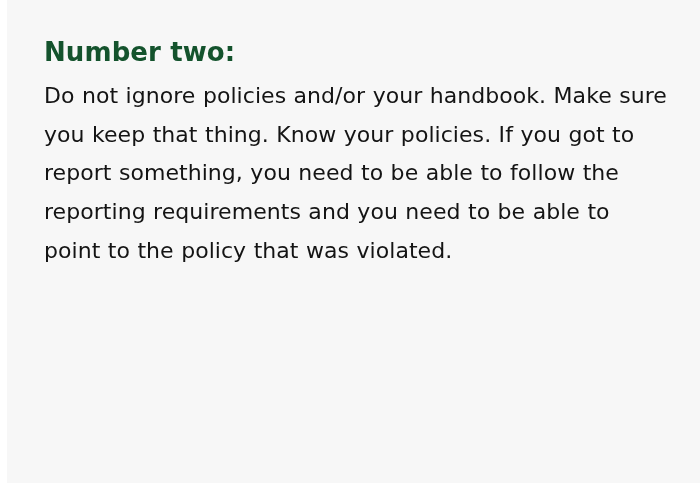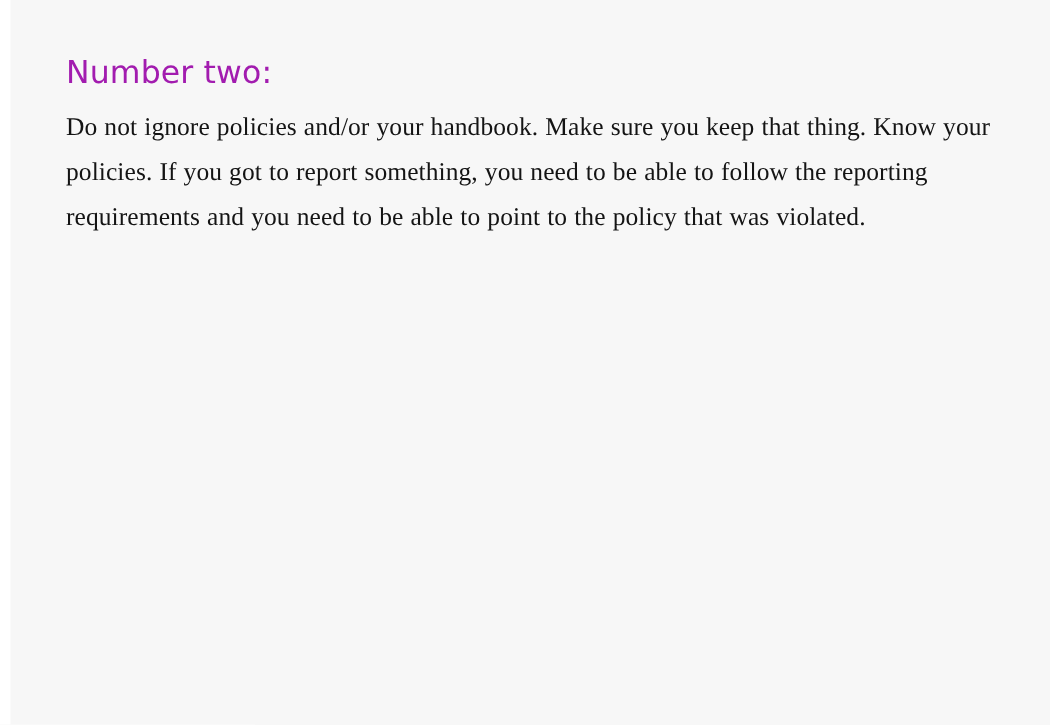--- a/index.html
+++ b/index.html
@@ -28,36 +28,35 @@
     height: 483px;
     background: #ffffff;
   }
   .content {
     position: absolute;
     left: 44px;
     top: 34px;
     width: 628px;
   }
   .heading {
-    font-size: 21px;
-    font-weight: normal;
-    color: #a21caf;
+    font-size: 26px;
+    font-weight: bold;
+    color: #14532d;
     line-height: 1.42;
     letter-spacing: 0.1px;
     margin: 0 0 6px 0;
   }
   .body-text {
-    font-size: 17px;
+    font-size: 22px;
     font-weight: normal;
     color: #141414;
     line-height: 1.76;
     letter-spacing: 0.05px;
     margin: 0;
     word-spacing: 0.4px;
-    font-family: Liberation Serif, serif;
   }
 </style>
 </head>
 <body>
 
 <div class="page">
   <div class="left-rule"></div>
   <div class="content">
     <p class="heading">Number two:</p>
     <p class="body-text">Do not ignore policies and/or your handbook. Make sure you keep that thing. Know your policies. If you got to report something, you need to be able to follow the reporting requirements and you need to be able to point to the policy that was violated.</p>

